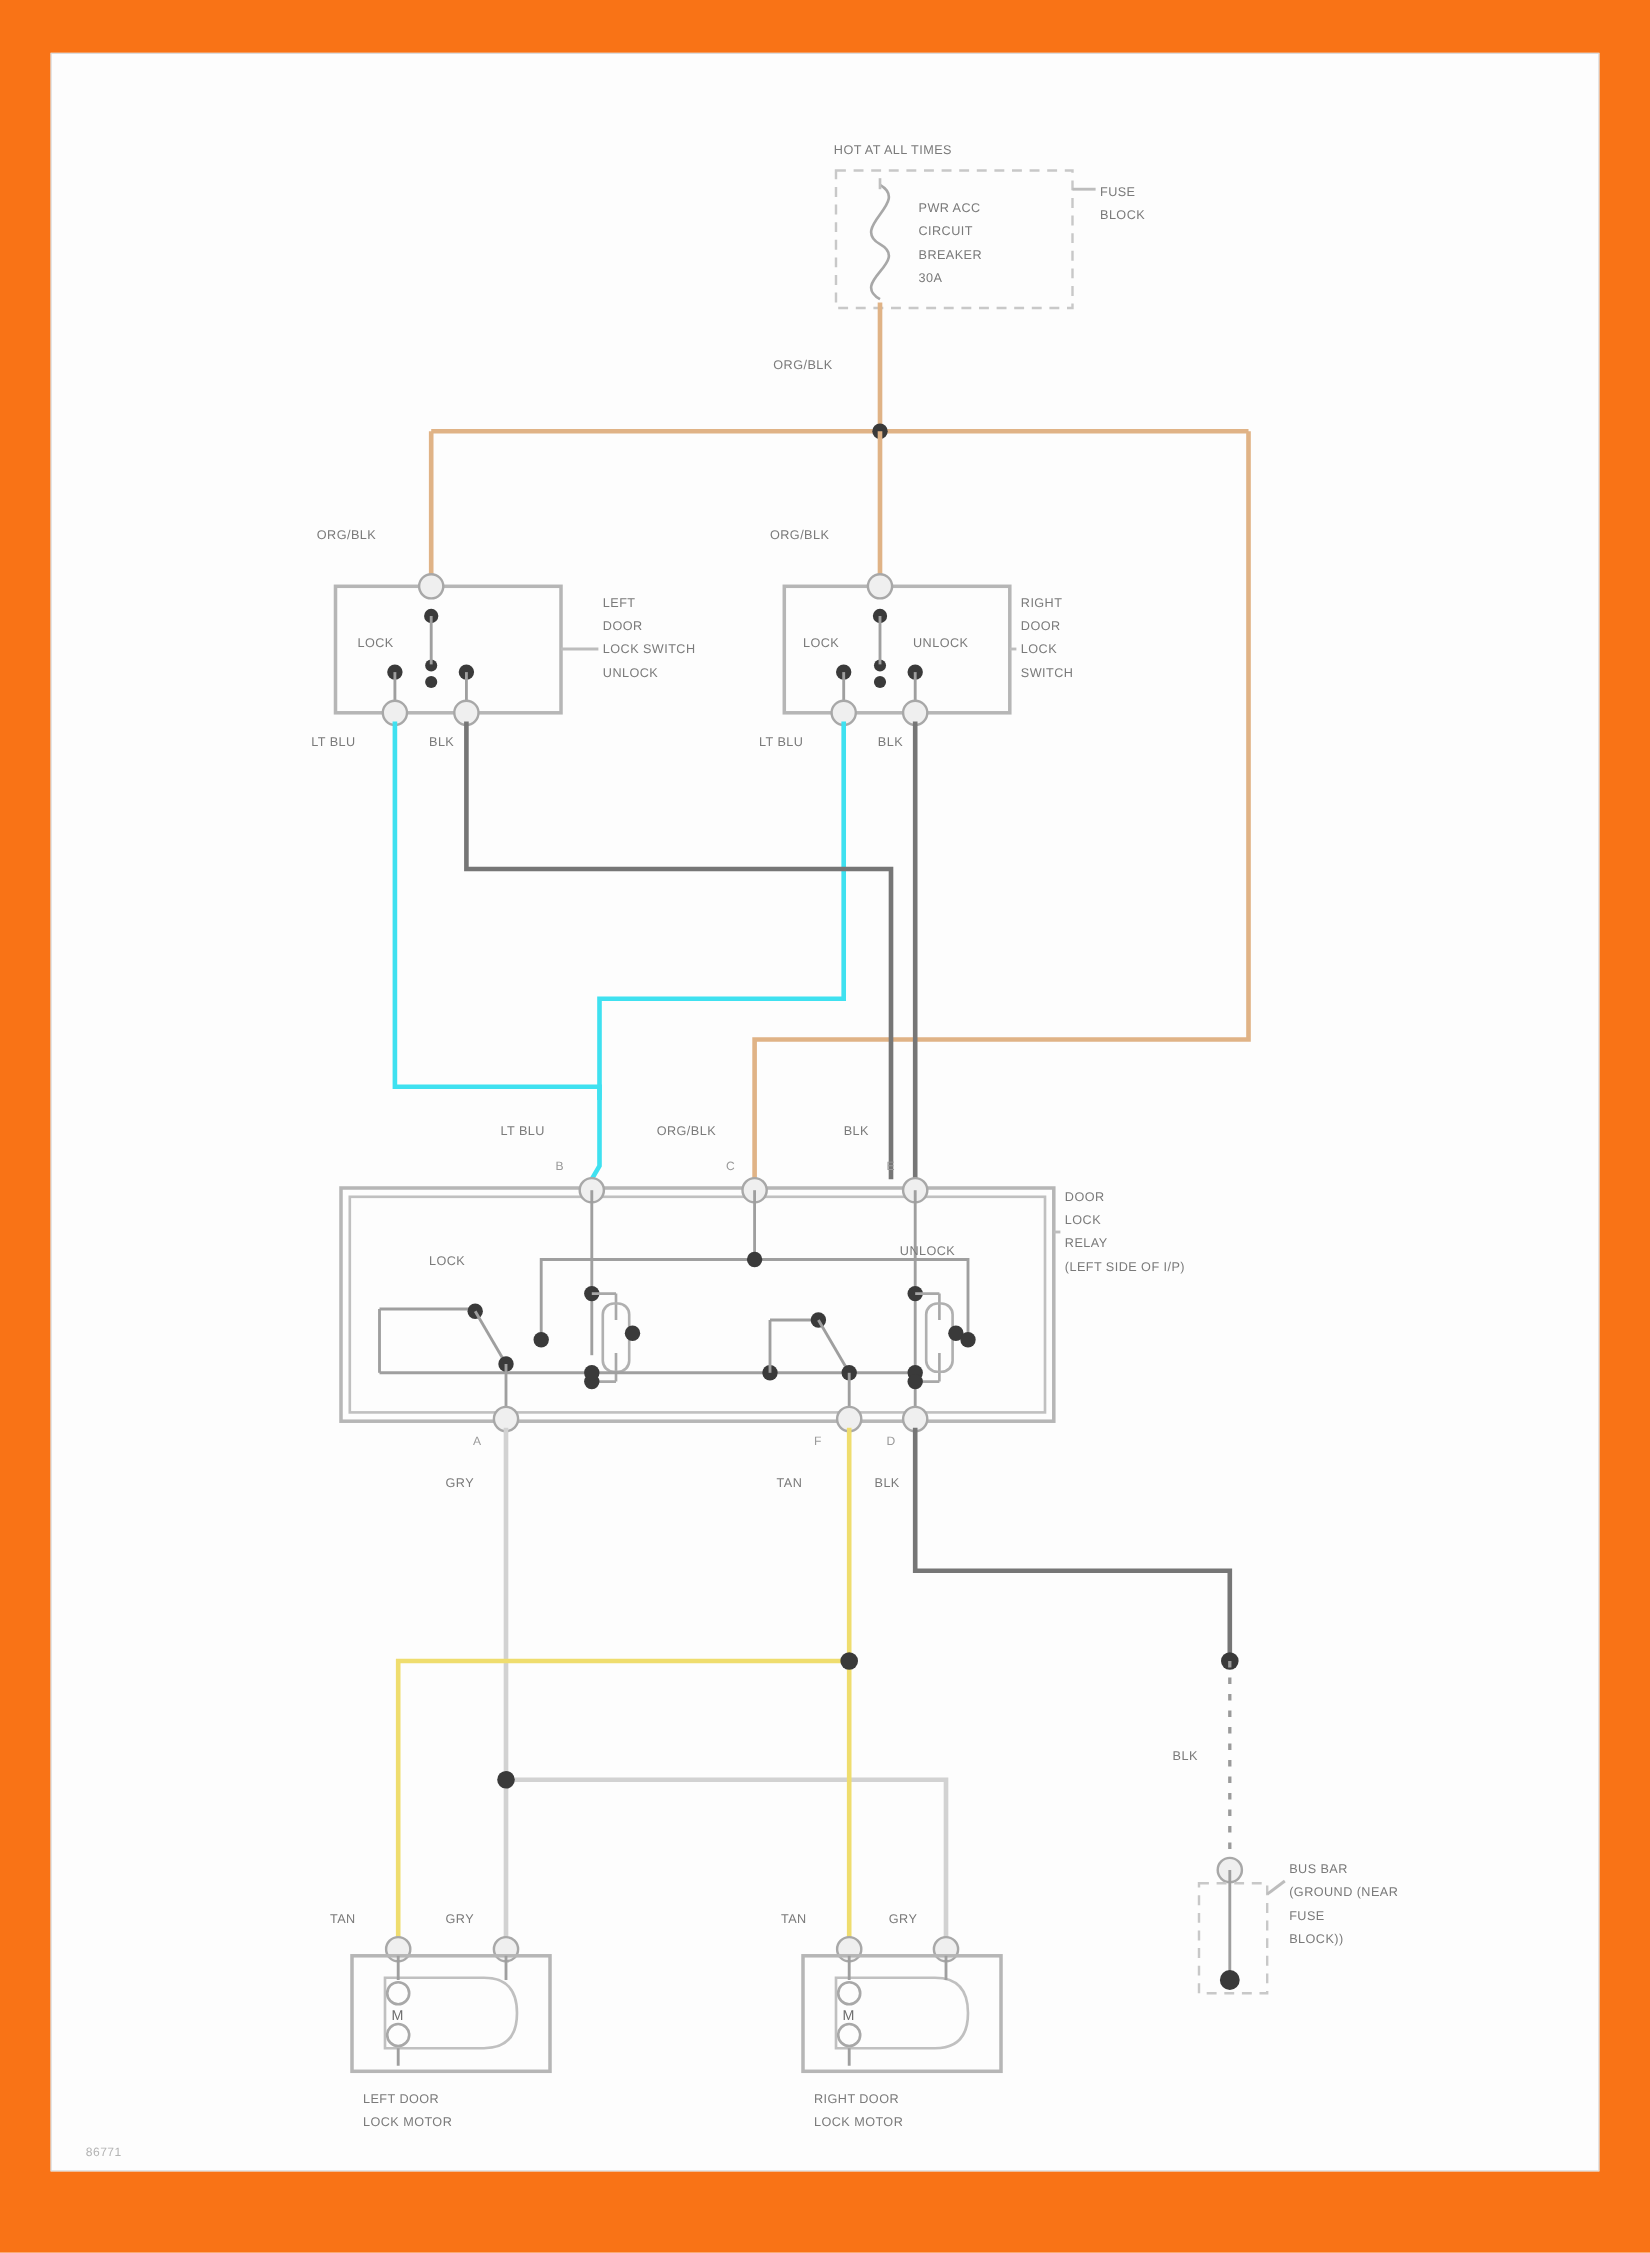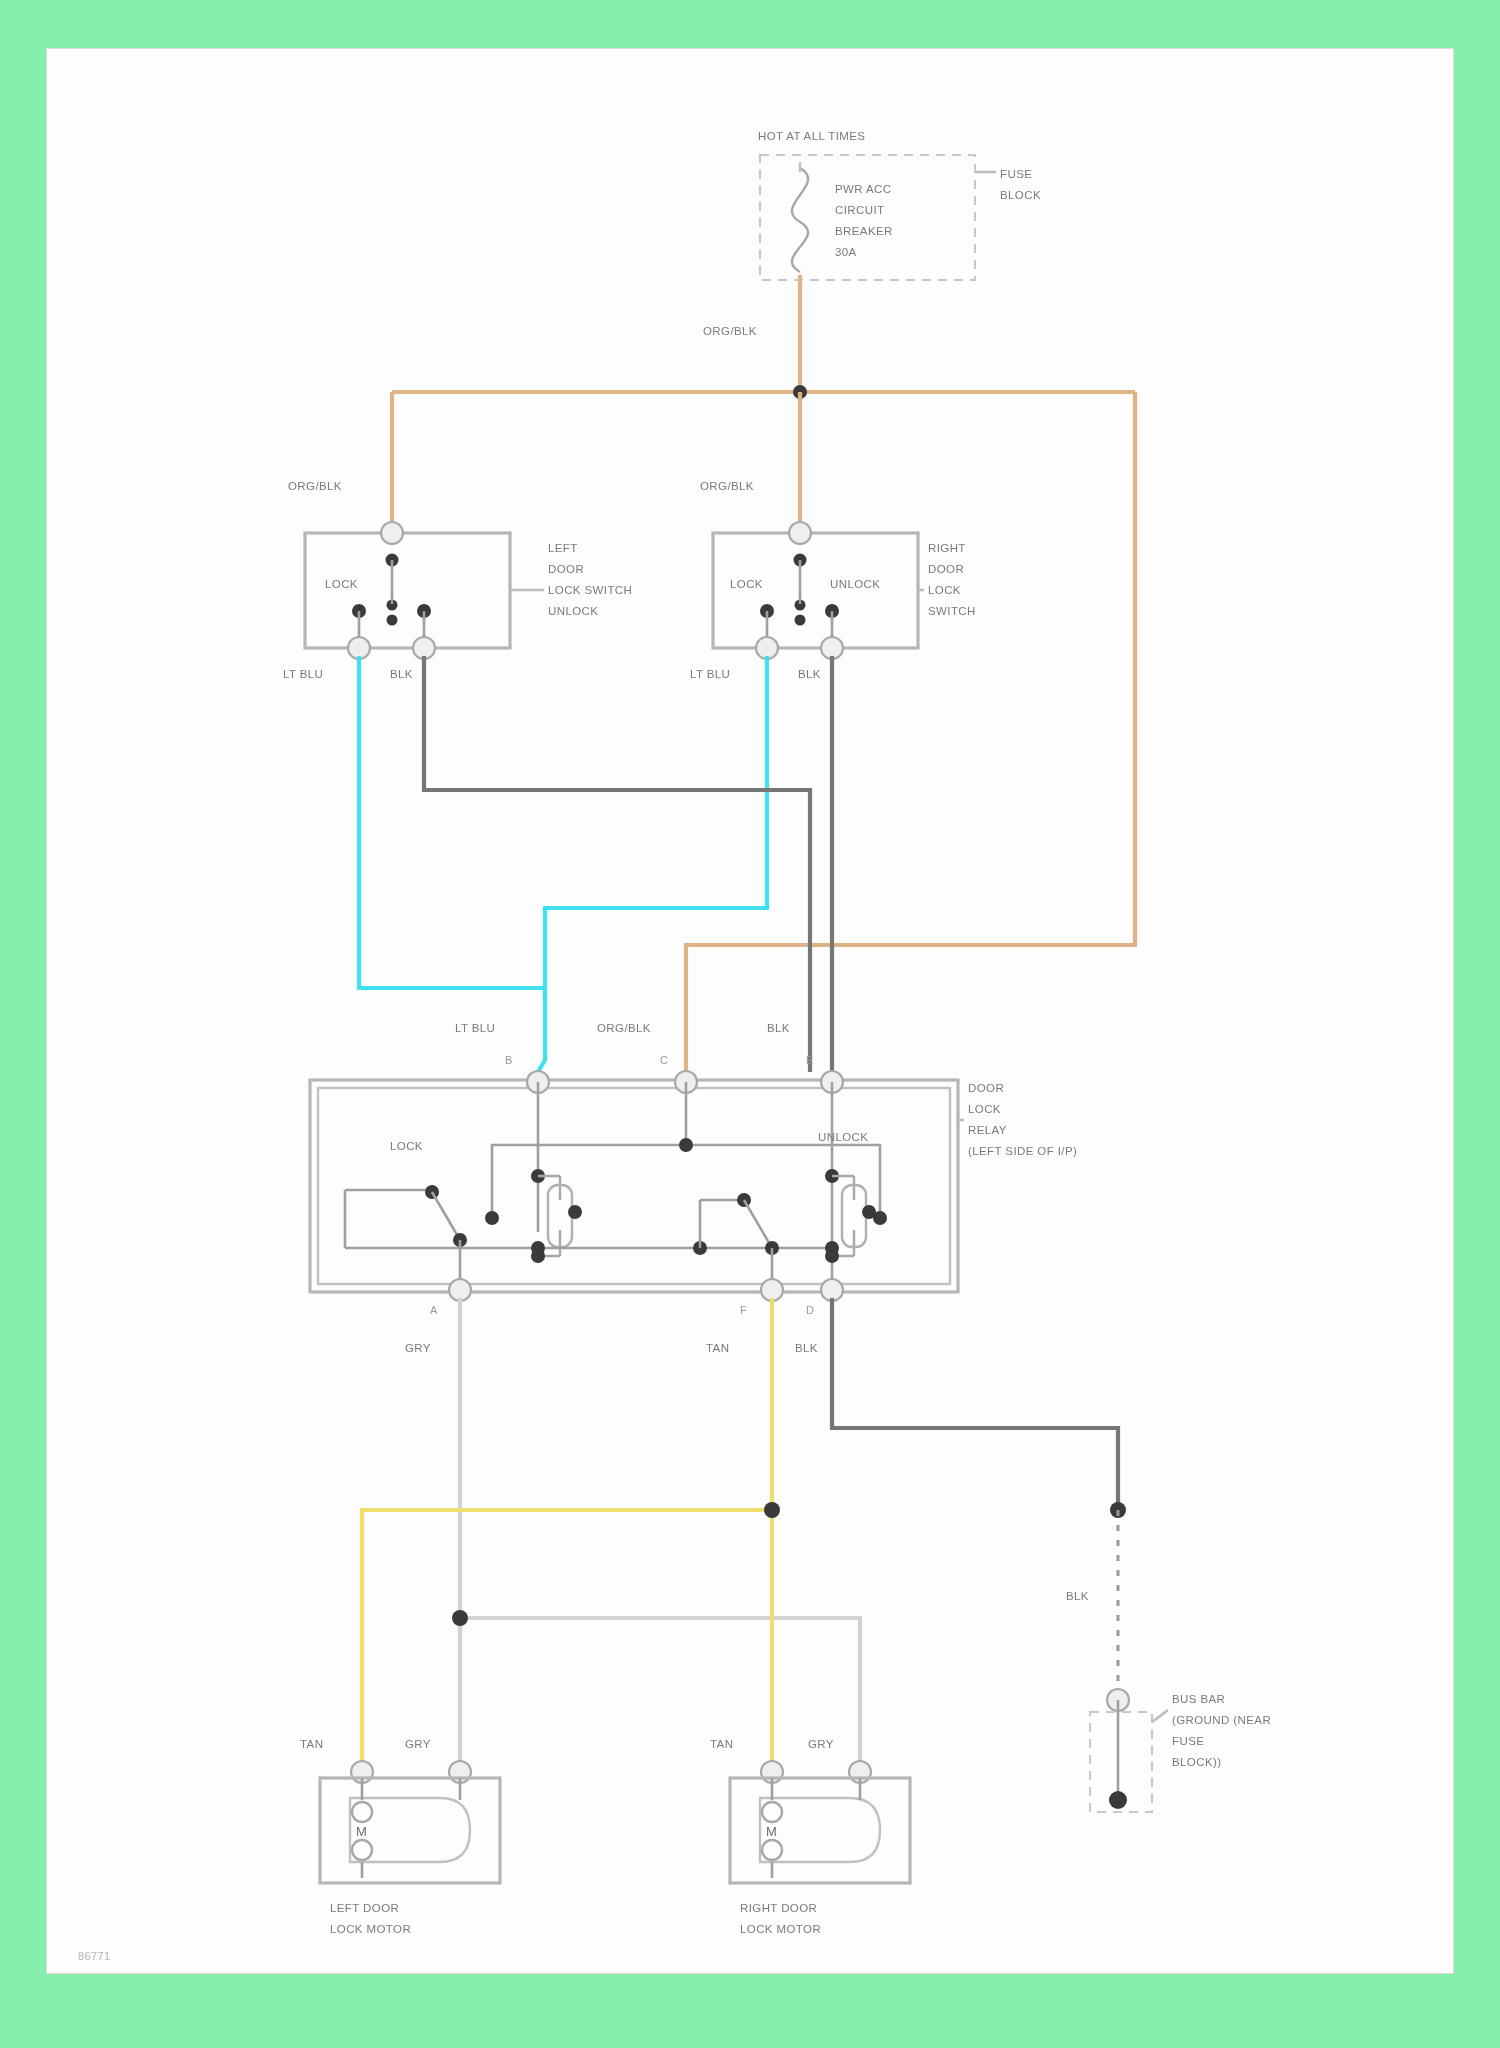--- a/index.html
+++ b/index.html
@@ -5,21 +5,21 @@
   html, body {
     margin: 0;
     padding: 0;
     background: #ffffff;
     font-family: "Liberation Sans", sans-serif;
   }
   #page {
     position: relative;
     width: 1500px;
     height: 2048px;
-    background: #86efac;
+    background: #f97316;
     overflow: hidden;
   }
   #sheet {
     position: absolute;
     left: 46px;
     top: 48px;
     width: 1408px;
     height: 1926px;
     background: #fdfdfd;
     border: 1px solid #d9d9d9;

